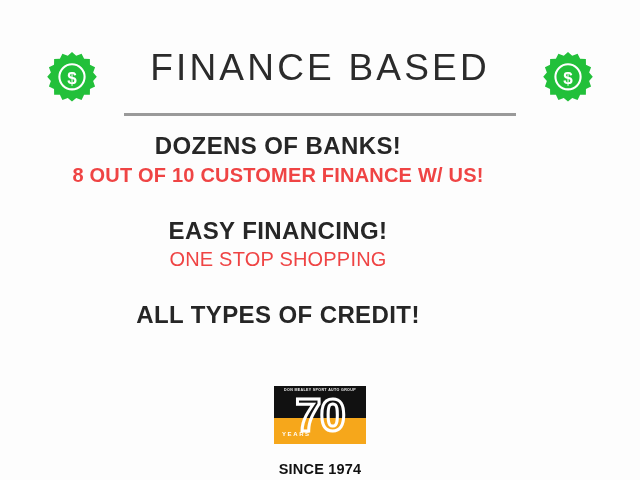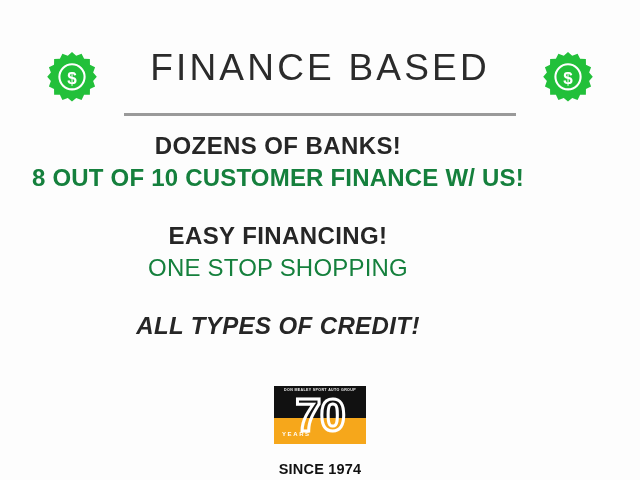--- a/index.html
+++ b/index.html
@@ -74,37 +74,37 @@
   .copy {
     position: absolute;
     top: 130px;
     left: 0;
     width: 556px;
     text-align: center;
     color: #2a2a2a;
   }
 
   .block { margin: 0 0 26px 0; }
-  .block:last-child { margin-bottom: 0; font-style: italic; }
+  .block:last-child { margin-bottom: 0; }
 
   .line-bold {
     font-size: 24px;
     font-weight: 700;
     letter-spacing: 0.4px;
     line-height: 1.33;
     color: #262626;
     white-space: nowrap;
   }
 
   .line-reg {
-    font-size: 24px;
+    font-size: 20px;
     font-weight: 600;
     letter-spacing: 0.2px;
     line-height: 1.33;
-    color: #15803d;
+    color: #ef4444;
     white-space: nowrap;
   }
 
   .line-reg.thin { font-weight: 500; }
 
   
   .logo {
     position: absolute;
     left: 50%;
     top: 386px;

